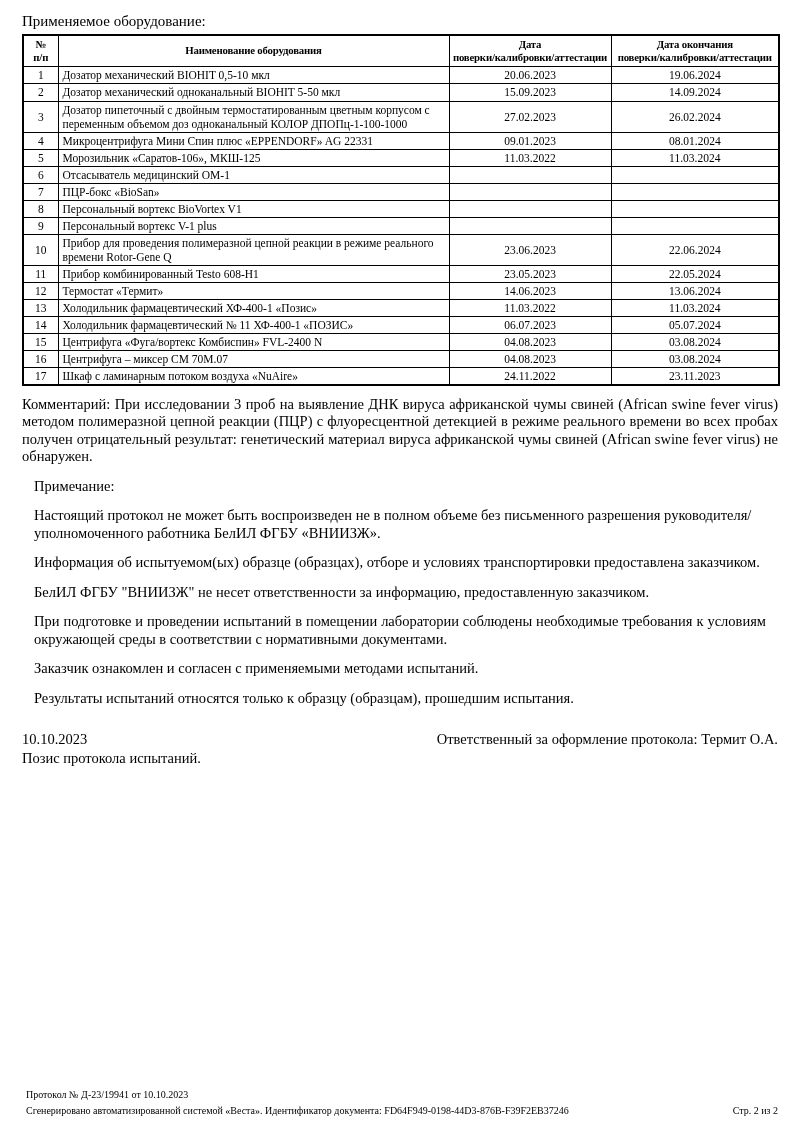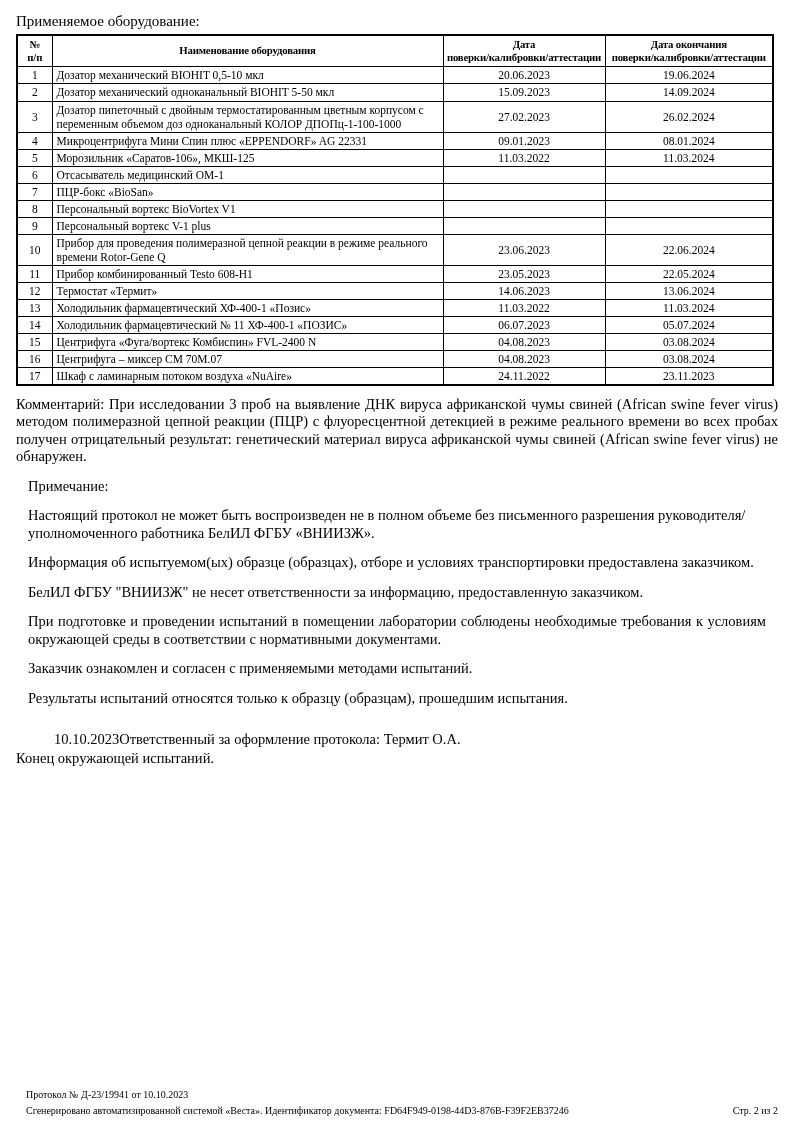--- a/index.html
+++ b/index.html
@@ -7,21 +7,21 @@
     position: relative;
     width: 800px;
     height: 1132px;
     margin: 0 auto;
     background: #ffffff;
     color: #000000;
     font-family: "Liberation Serif", "DejaVu Serif", serif;
     font-size: 14.5px;
     line-height: 17.5px;
     box-sizing: border-box;
-    padding: 13px 22px 0 16px;
+    padding: 13px 22px 0 22px;
   }
   .section-title {
     font-size: 15px;
     margin: 0 0 3px 0;
   }
   table.equipment {
     border-collapse: collapse;
     table-layout: fixed;
     width: 756px;
     border: 2px solid #000;
@@ -51,22 +51,22 @@
   .comment {
     margin: 10px 0 0 0;
     text-align: justify;
   }
   .bold { font-weight: normal; }
   .notes { margin-top: 10px; }
   .notes p { margin: 12px; }
   .just { text-align: justify; }
   .signoff {
     display: flex;
+    justify-content: space-between;
     margin-top: 24px;
-    margin-left: 38px;
   }
   .end-line { margin: 1px 0 0 0; }
   .footer {
     position: absolute;
     left: 26px;
     right: 22px;
     bottom: 13px;
     font-size: 10px;
     line-height: 16px;
   }
@@ -215,21 +215,21 @@
     <p>БелИЛ ФГБУ "ВНИИЗЖ" не несет ответственности за информацию, предоставленную заказчиком.</p>
     <p class="just">При подготовке и проведении испытаний в помещении лаборатории соблюдены необходимые требования к условиям окружающей среды в соответствии с нормативными документами.</p>
     <p>Заказчик ознакомлен и согласен с применяемыми методами испытаний.</p>
     <p class="bold">Результаты испытаний относятся только к образцу (образцам), прошедшим испытания.</p>
   </div>
 
   <div class="signoff">
     <span>10.10.2023</span>
     <span>Ответственный за оформление протокола: Термит О.А.</span>
   </div>
-  <p class="end-line">Конец окружающей испытаний.</p>
+  <p class="end-line">Позис протокола испытаний.</p>
 
   <div class="footer">
     <div>Протокол № Д-23/19941 от 10.10.2023</div>
     <div class="footer-row">
       <span>Сгенерировано автоматизированной системой «Веста». Идентификатор документа: FD64F949-0198-44D3-876B-F39F2EB37246</span>
       <span>Стр. 2 из 2</span>
     </div>
   </div>
 
 </div>

